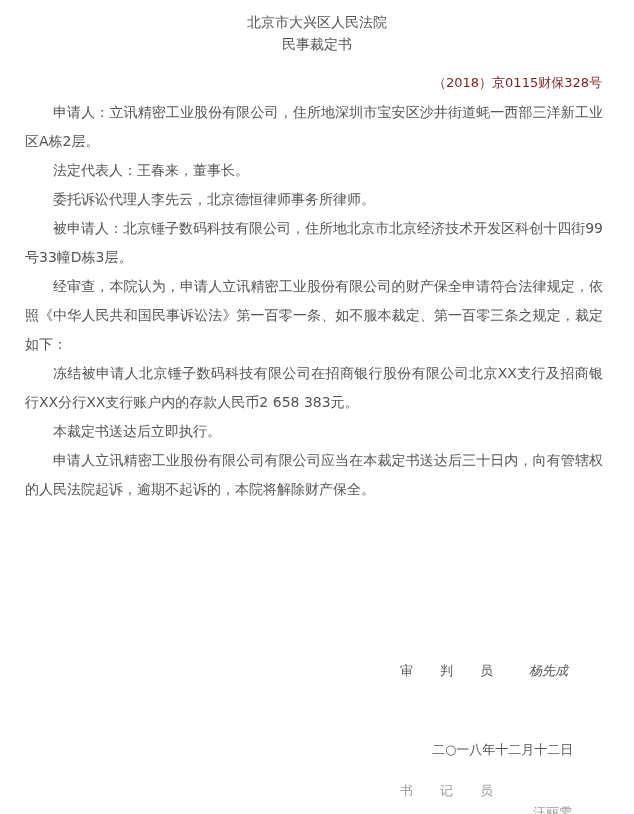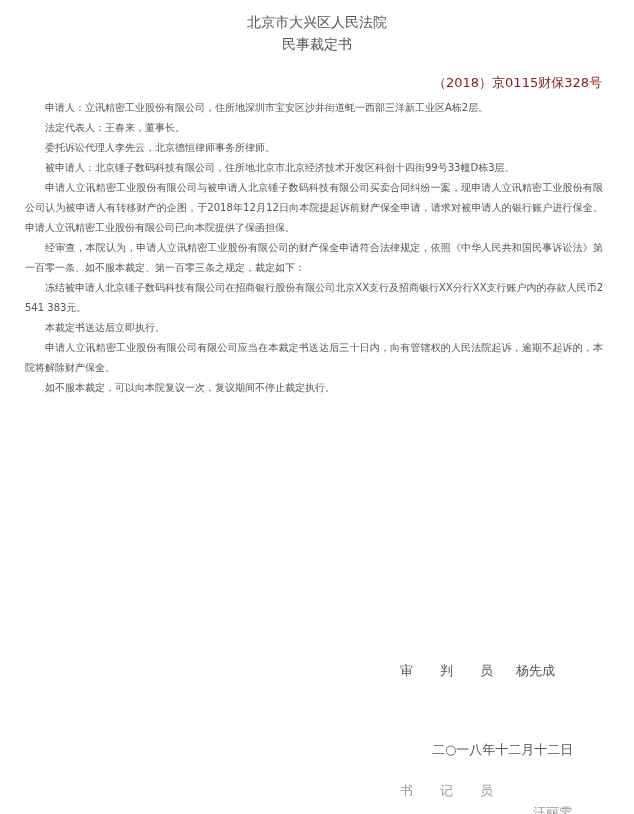--- a/index.html
+++ b/index.html
@@ -12,52 +12,50 @@
       position: absolute; left: 0; width: 634px; text-align: center;
       font-size: 14px; color: #555; letter-spacing: 0px;
     }
     .t1 { top: 14px; }
     .t2 { top: 36px; }
     .caseno {
       position: absolute; right: 32px; top: 74px; font-size: 13px; color: #7f1d1d;
     }
     .body {
       position: absolute; left: 25px; top: 98px; width: 578px;
-      font-size: 10px; line-height: 20px; color: #555;
+      font-size: 14px; line-height: 29px; color: #555;
       text-align: justify; text-justify: inter-character;
     }
     .body p { margin: 0; text-indent: 2em; }
     .sig { position: absolute; font-size: 13px; color: #555; }
     .sig span { position: absolute; white-space: nowrap; }
   </style>
 </head>
 <body>
 
 <div class="title t1">北京市大兴区人民法院</div>
 <div class="title t2">民事裁定书</div>
 <div class="caseno">（2018）京0115财保328号</div>
 
 <div class="body">
   <p>申请人：立讯精密工业股份有限公司，住所地深圳市宝安区沙井街道蚝一西部三洋新工业区A栋2层。</p>
   <p>法定代表人：王春来，董事长。</p>
   <p>委托诉讼代理人李先云，北京德恒律师事务所律师。</p>
   <p>被申请人：北京锤子数码科技有限公司，住所地北京市北京经济技术开发区科创十四街99号33幢D栋3层。</p>
-  <p>申请人立讯精密工业股份有限公司与被申请人北京锤子数码科技有限公司买卖合同纠纷一案，现申请人立讯精密工业股份有限公司认为被申请人有转移财产的企图，于2018年12月12日向本院提起诉前财产保全申请，请求对被申请人的银行账户进行保全。申请人立讯精密工业股份有限公司已向本院提供了保函担保。</p>
   <p>经审查，本院认为，申请人立讯精密工业股份有限公司的财产保全申请符合法律规定，依照《中华人民共和国民事诉讼法》第一百零一条、如不服本裁定、第一百零三条之规定，裁定如下：</p>
-  <p>冻结被申请人北京锤子数码科技有限公司在招商银行股份有限公司北京XX支行及招商银行XX分行XX支行账户内的存款人民币2 541 383元。</p>
+  <p>冻结被申请人北京锤子数码科技有限公司在招商银行股份有限公司北京XX支行及招商银行XX分行XX支行账户内的存款人民币2 658 383元。</p>
   <p>本裁定书送达后立即执行。</p>
   <p>申请人立讯精密工业股份有限公司有限公司应当在本裁定书送达后三十日内，向有管辖权的人民法院起诉，逾期不起诉的，本院将解除财产保全。</p>
-  <p>如不服本裁定，可以向本院复议一次，复议期间不停止裁定执行。</p>
 </div>
 
 <div class="sig" style="left:0; top:662px; width:634px; height:20px;">
   <span style="left:400px;">审</span>
   <span style="left:440px;">判</span>
   <span style="left:480px;">员</span>
-  <span style="left:516px;">杨先成</span>
+  <span style="left:529px;font-style:italic;">杨先成</span>
 </div>
 
 <div class="sig" style="left:0; top:741px; width:634px; height:20px;">
   <span style="left:432px;">二○一八年十二月十二日</span>
 </div>
 
 <div class="sig" style="left:0; top:782px; width:634px; height:20px; color:#999;">
   <span style="left:400px;">书</span>
   <span style="left:440px;">记</span>
   <span style="left:480px;">员</span>

